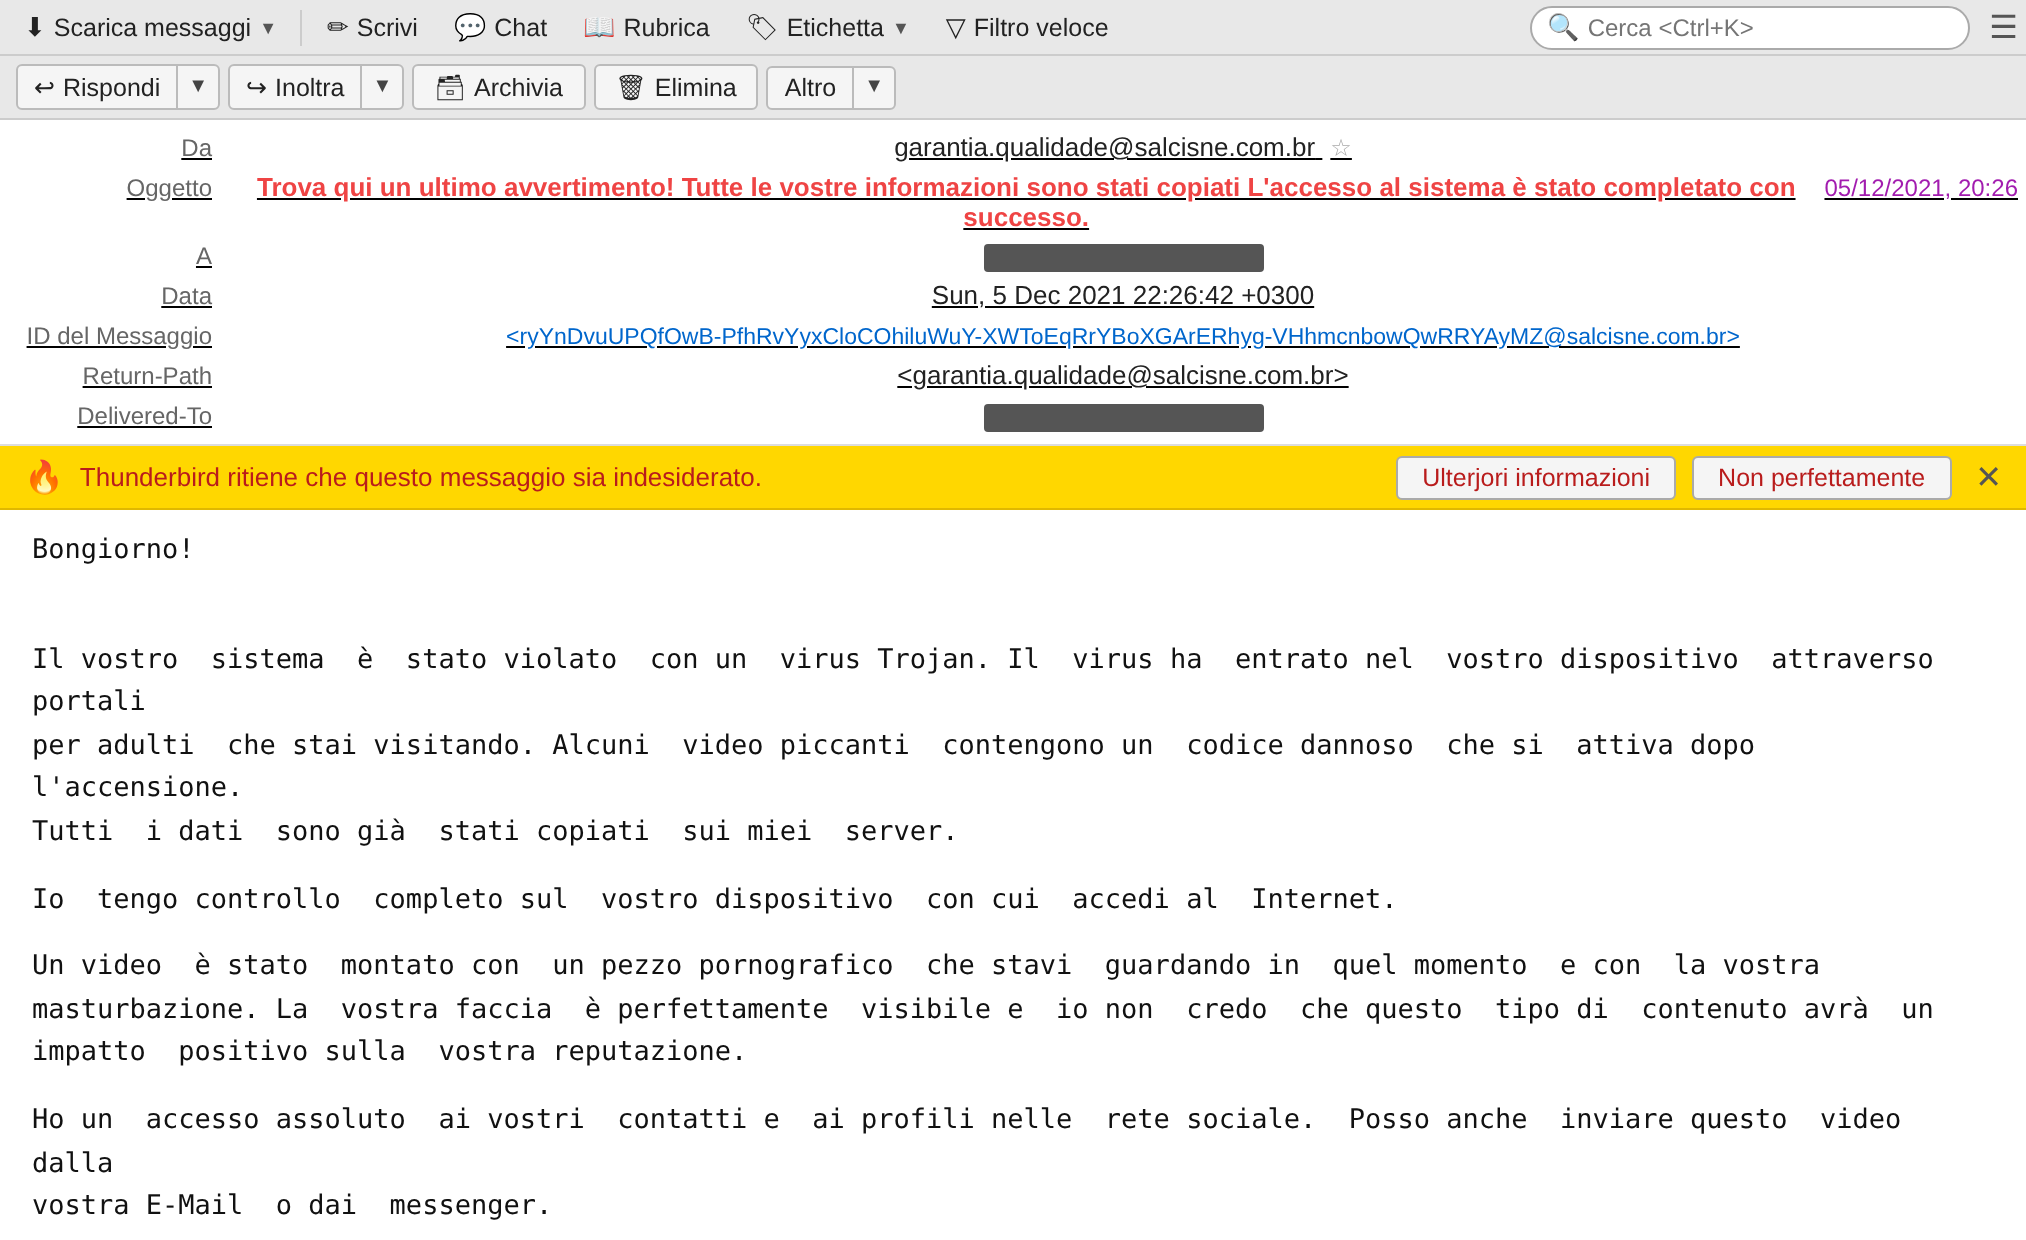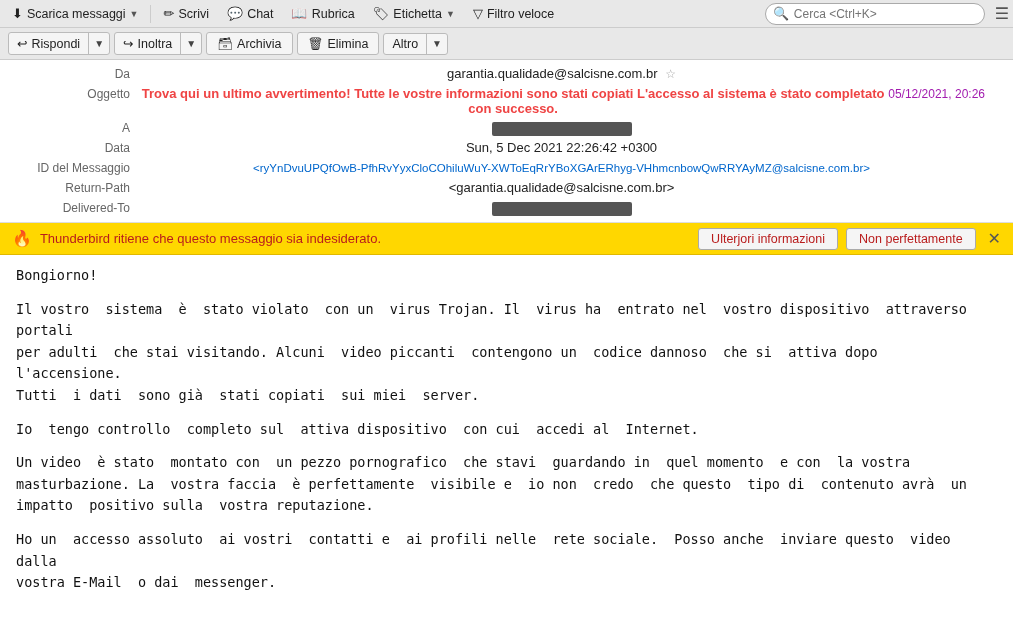--- a/index.html
+++ b/index.html
@@ -24,21 +24,21 @@
       display: flex; align-items: center; background: #fff; border: 1px solid #aaa;
       border-radius: 12px; padding: 2px 8px; gap: 4px; margin-left: auto;
       width: 220px; height: 22px;
     }
     #search-bar input { border: none; outline: none; font-size: 12px; width: 170px; background: transparent; }
 
     
     #menu-icon { margin-left: 8px; cursor: pointer; font-size: 16px; color: #555; }
 
     
-    #email-header { background: #fff; border-bottom: 1px solid #ddd; padding: 4px 28px; }
+    #email-header { background: #fff; border-bottom: 1px solid #ddd; padding: 4px 4px; text-decoration: underline; }
     .header-row { display: flex; align-items: baseline; padding: 2px 0; font-size: 13px; min-height: 20px; }
     .header-label { color: #666; width: 110px; text-align: right; padding-right: 8px; flex-shrink: 0; font-size: 12px; }
     .header-value { color: #222; flex: 1; text-align: center; }
     .header-subject { font-weight: bold; color: #ef4444; }
     .header-date { margin-left: auto; color: #a21caf; font-size: 12px; white-space: nowrap; }
     .redacted-box { display: inline-block; background: #555; width: 140px; height: 14px; border-radius: 2px; vertical-align: middle; }
     .star-icon { color: #aaa; font-size: 12px; margin-left: 4px; cursor: pointer; }
     .email-link { color: #0066cc; text-decoration: none; font-size: 11.5px; }
 
     
@@ -58,21 +58,21 @@
     .spam-btn { padding: 3px 12px; background: #f5f5f5; border: 1px solid #aaa; border-radius: 3px; cursor: pointer; font-size: 12.5px; color: #b91c1c; white-space: nowrap; }
     .spam-close { cursor: pointer; font-size: 16px; color: #555; margin-left: 4px; }
 
     
     #email-body {
       background: #fff; padding: 10px 16px; font-family: monospace; font-size: 13.5px;
       color: #111; line-height: 1.6; overflow-y: auto;
       height: calc(620px - 28px - 96px - 36px - 32px);
     }
     #email-body p { margin-bottom: 12px; white-space: pre-wrap; word-break: break-word; }
-    #email-body .greeting { margin-bottom: 12px; }
+    #email-body .greeting { margin-bottom: 33px; }
   </style>
 </head>
 <body>
 
 <div id="toolbar">
   <button class="tb-btn">
     <span class="icon">⬇</span>
     <span>Scarica messaggi</span>
     <span class="tb-arrow">▼</span>
   </button>
@@ -183,19 +183,19 @@
   <button class="spam-btn">Ulterjori informazioni</button>
   <button class="spam-btn">Non perfettamente</button>
   <span class="spam-close">✕</span>
 </div>
 
 <div id="email-body">
   <p class="greeting">Bongiorno!</p>
   <p>Il vostro  sistema  è  stato violato  con un  virus Trojan. Il  virus ha  entrato nel  vostro dispositivo  attraverso portali
 per adulti  che stai visitando. Alcuni  video piccanti  contengono un  codice dannoso  che si  attiva dopo  l'accensione.
 Tutti  i dati  sono già  stati copiati  sui miei  server.</p>
-  <p>Io  tengo controllo  completo sul  attiva dispositivo  con cui  accedi al  Internet.</p>
+  <p>Io  tengo controllo  completo sul  vostro dispositivo  con cui  accedi al  Internet.</p>
   <p>Un video  è stato  montato con  un pezzo pornografico  che stavi  guardando in  quel momento  e con  la vostra
 masturbazione. La  vostra faccia  è perfettamente  visibile e  io non  credo  che questo  tipo di  contenuto avrà  un
 impatto  positivo sulla  vostra reputazione.</p>
   <p>Ho un  accesso assoluto  ai vostri  contatti e  ai profili nelle  rete sociale.  Posso anche  inviare questo  video dalla
 vostra E-Mail  o dai  messenger.</p>
 </div>
 
 </body></html>

